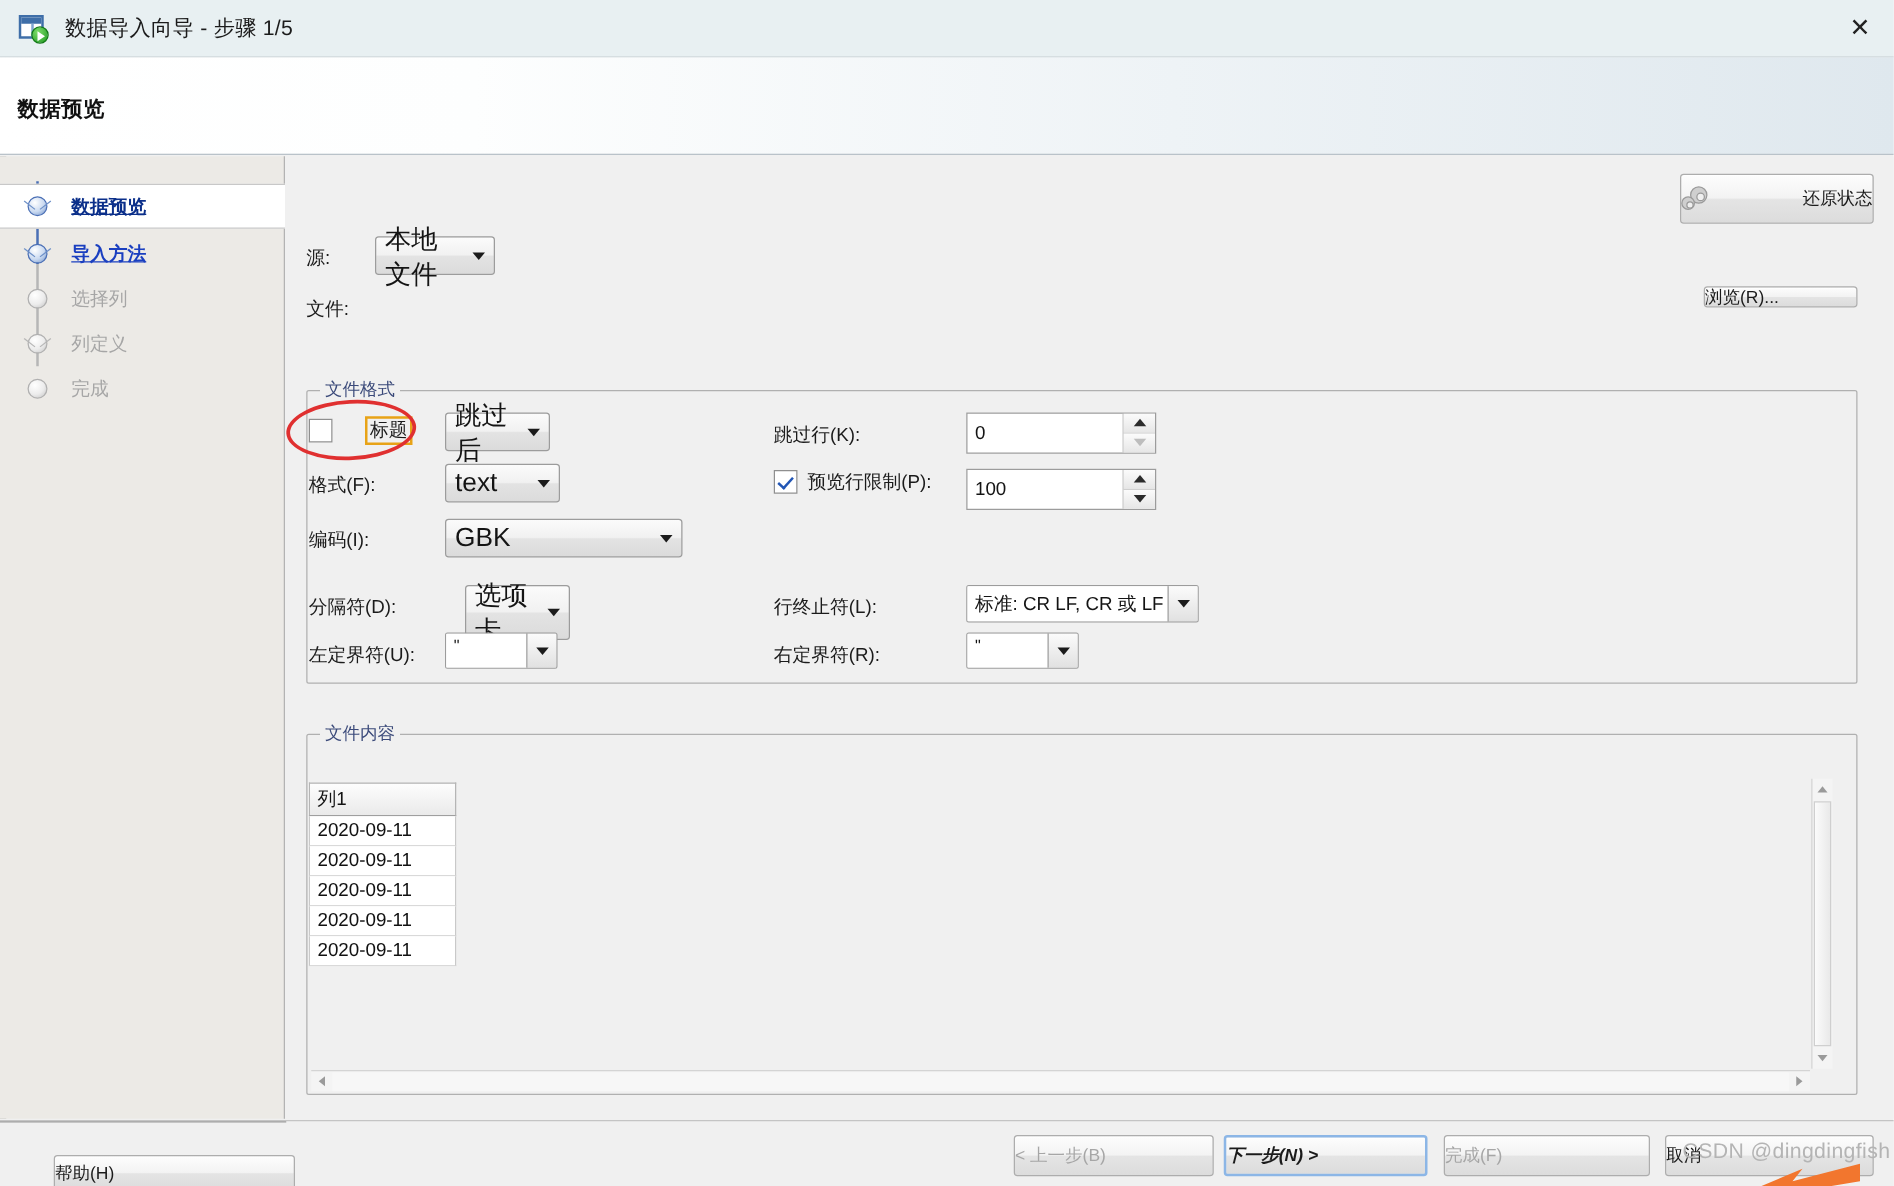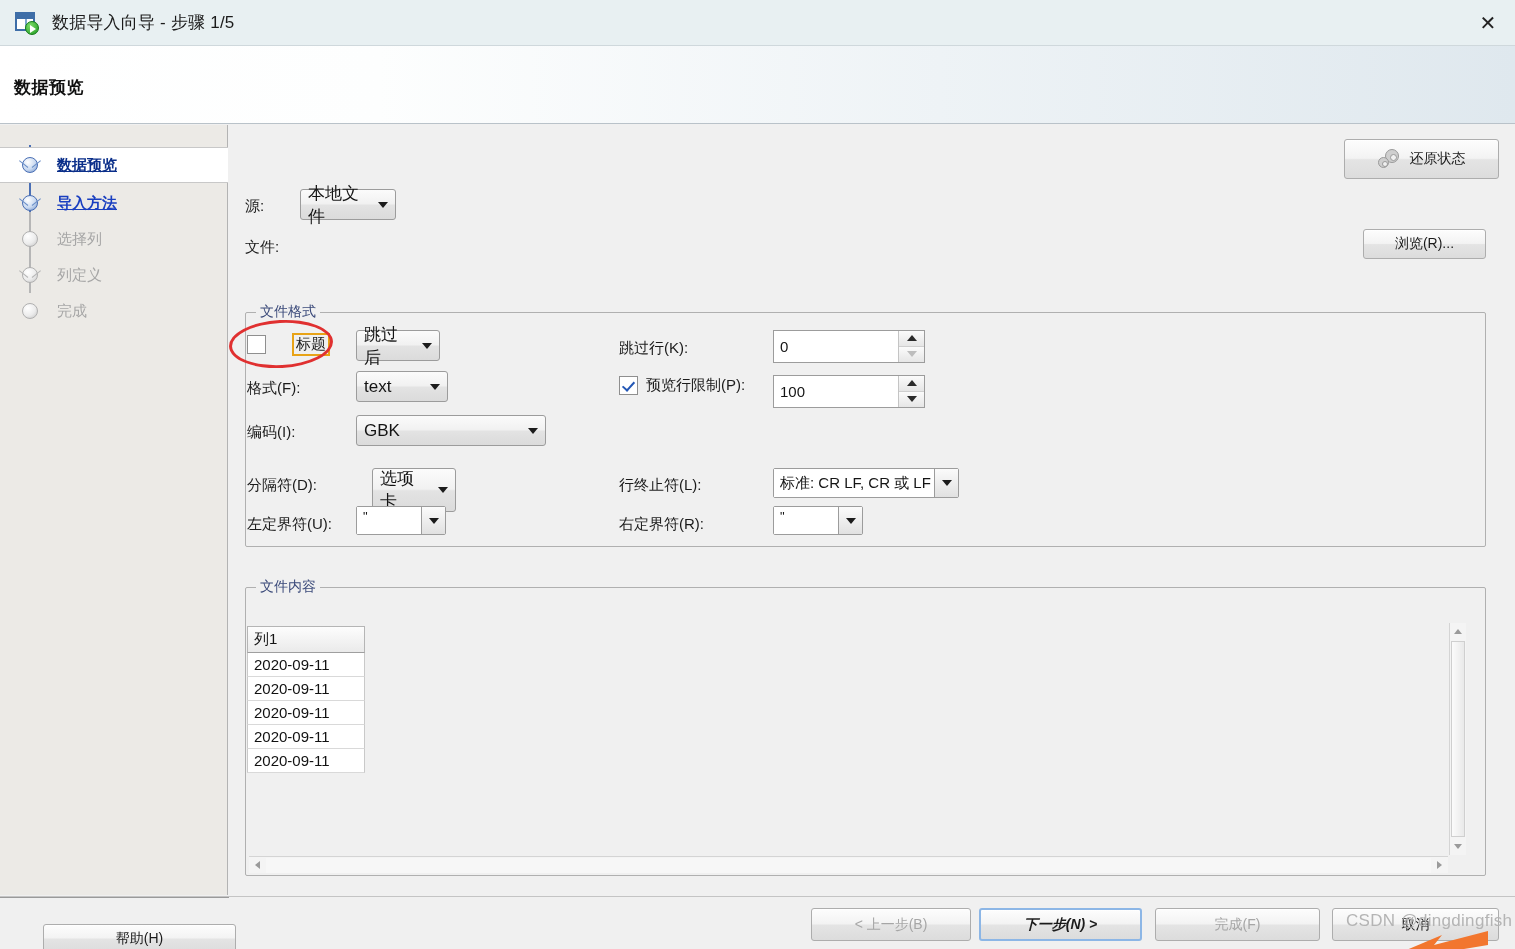--- a/index.html
+++ b/index.html
@@ -125,21 +125,21 @@
   .edge-artifact { position: absolute; left: 0; width: 5px; background: #8c8c8c; }
 
   
   .main {
     position: absolute; left: 229px; top: 125px; width: 1286px; height: 770px;
     background: #f0f0f0;
   }
 
   
   .btn {
-    display: inline-flex; align-items: center; justify-content: center;
+    display: inline-flex; align-items: center; justify-content: space-between;
     background: linear-gradient(to bottom, #fdfdfd 0%, #f3f3f3 48%, #e4e4e4 52%, #dcdcdc 100%);
     border: 1px solid #adadad; border-radius: 3px;
     font-size: 14px; color: #1b1b1b; cursor: pointer;
     box-shadow: 0 1px 0 rgba(255,255,255,0.7) inset;
   }
   .btn.disabled { color: #a6a6a6; cursor: default; }
   .btn.default { border: 2px solid #8cb6e6; }
 
   .restore-btn {
     position: absolute; right: 16px; top: 14px; width: 155px; height: 40px;
@@ -158,21 +158,21 @@
     border-radius:50%; background:#f0f0f0; border:1px solid #9a9a9a;
   }
 
   .row-label { font-size: 15px; color: #1b1b1b; }
 
   
   .combo-btn {
     display: inline-flex; align-items: center; justify-content: space-between;
     background: linear-gradient(to bottom, #fbfbfb 0%, #f1f1f1 48%, #e3e3e3 52%, #dbdbdb 100%);
     border: 1px solid #9c9c9c; border-radius: 3px;
-    font-size: 17px; color: #141414; padding: 0 7px; cursor: pointer;
+    font-size: 21px; color: #141414; padding: 0 7px; cursor: pointer;
   }
   .caret {
     width: 0; height: 0; margin-left: 8px;
     border-left: 5px solid transparent; border-right: 5px solid transparent;
     border-top: 6px solid #1b1b1b;
   }
   
   .combo-edit {
     display: inline-flex; align-items: stretch;
     border: 1px solid #9c9c9c; background: #ffffff; border-radius: 2px;
@@ -390,21 +390,21 @@
       <span>还原状态</span>
     </div>
 
     <div style="position:absolute;left:16px;top:72px;" class="row-label">源:</div>
     <div class="combo-btn" style="position:absolute;left:71px;top:64px;width:96px;height:31px;">
       <span>本地文件</span>
       <span class="caret"></span>
     </div>
 
     <div style="position:absolute;left:16px;top:113px;" class="row-label">文件:</div>
-    <div class="btn" style="position:absolute;left:1134px;top:104px;width:123px;height:30px;">浏览(R)...</div>
+    <div class="btn" style="position:absolute;left:1134px;top:104px;width:123px;height:17px;">浏览(R)...</div>
 
     <div class="group" style="left:16px;top:187px;width:1241px;height:235px;">
       <span class="group-title">文件格式</span>
     </div>
 
     <div style="position:absolute;left:18px;top:208px;display:flex;align-items:center;">
       <span class="cbox"></span>
       <span class="focus-box row-label" style="margin-left:26px;">标题</span>
     </div>
 

